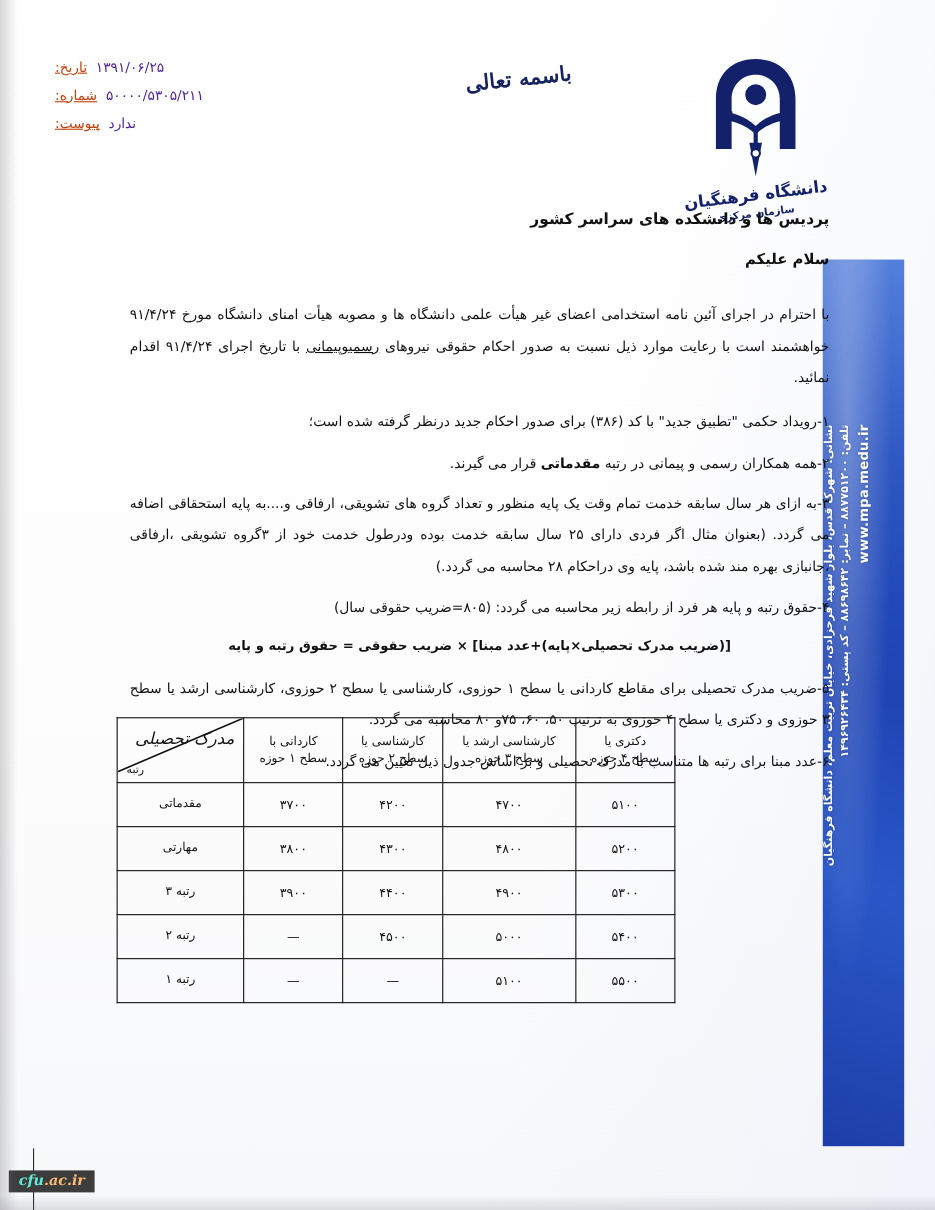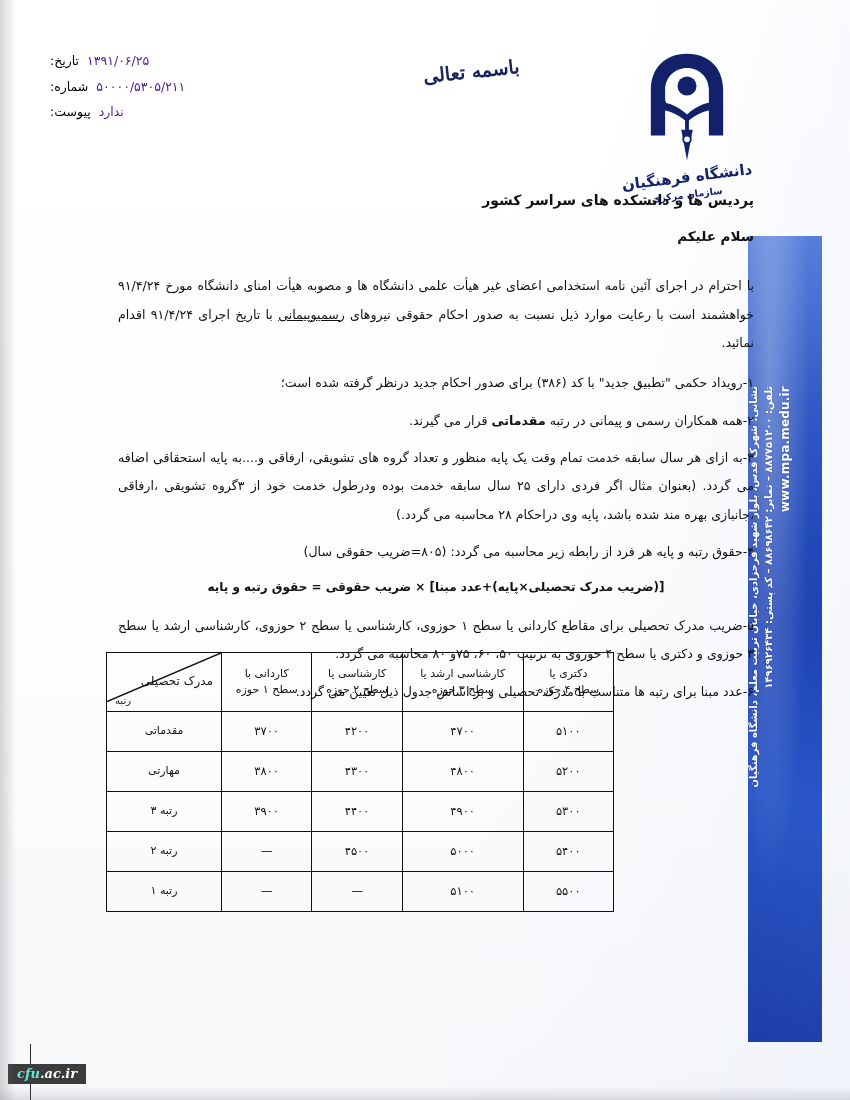--- a/index.html
+++ b/index.html
@@ -138,21 +138,21 @@
     line-height: 2.05;
     color: #1d2a63;
   }
   .meta-row {
     display: flex;
     flex-direction: row-reverse;
     justify-content: flex-start;
     gap: 8px;
     white-space: nowrap;
   }
-  .meta-label { color: #000000; font-weight: normal; }
+  .meta-label { color: #c2410c; font-weight: normal; text-decoration: underline; }
   .meta-value { color: #4c1d95; }
 
   
   .body-area {
     position: absolute;
     top: 186px;
     right: 96px;
     left: 118px;
     font-size: 12.6px;
     color: #111;
@@ -221,22 +221,23 @@
     width: 108px;
     padding: 0;
     overflow: hidden;
   }
   .corner-cell .diag {
     position: absolute;
     inset: 0;
   }
   .corner-top {
     position: absolute;
-    top: 19px; right: 8px;
-    font-size: 12px;
+    top: 7px; right: 8px;
+    font-size: 15px;
+    font-style: italic;
   }
   .corner-bottom {
     position: absolute;
     bottom: 3px; left: 8px;
     font-size: 10px;
   }
   .row-label { width: 108px; font-weight: bold; font-size: 11px; }
   .dash { letter-spacing: 0; }
 
   
@@ -247,21 +248,21 @@
     background: #3c3c3c;
     padding: 3px 9px 4px 9px;
     font-family: "DejaVu Serif", "Liberation Serif", serif;
     font-size: 13px;
     font-weight: bold;
     font-style: italic;
     direction: ltr;
     line-height: 1;
   }
   .wm-a { color: #5eead4; }
-  .wm-b { color: #ffffff; }
+  .wm-b { color: #fdba74; }
   .corner-rule-v {
     position: absolute;
     left: 30px; bottom: 0;
     width: 1px; height: 56px;
     background: #2a2a2a;
   }
 </style>
 </head>
 <body>
 

